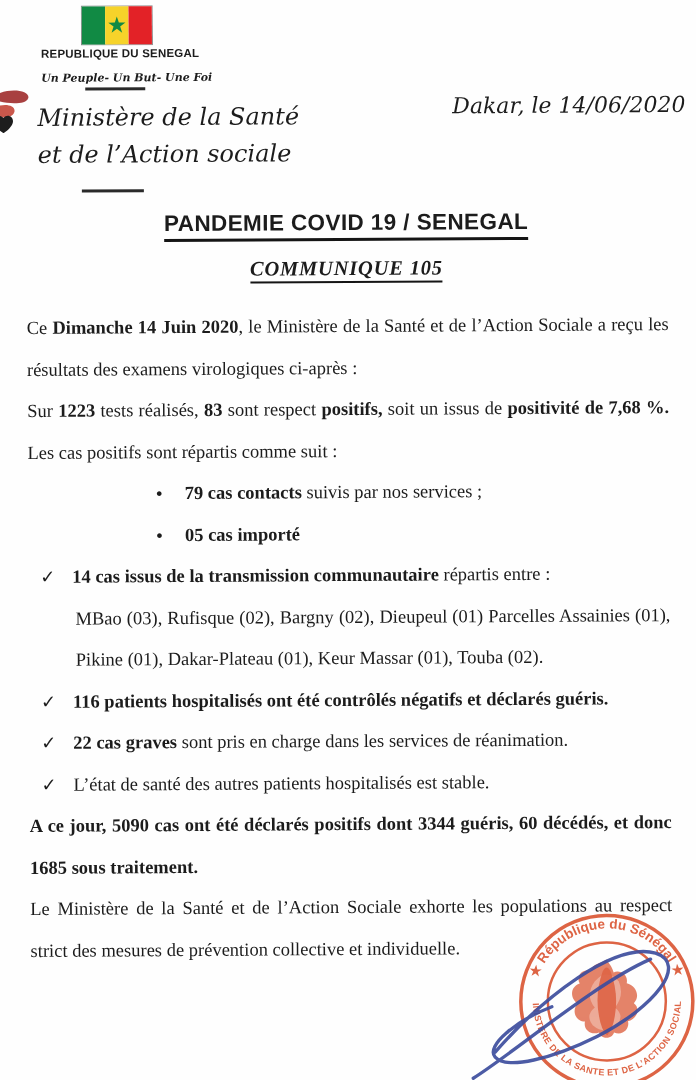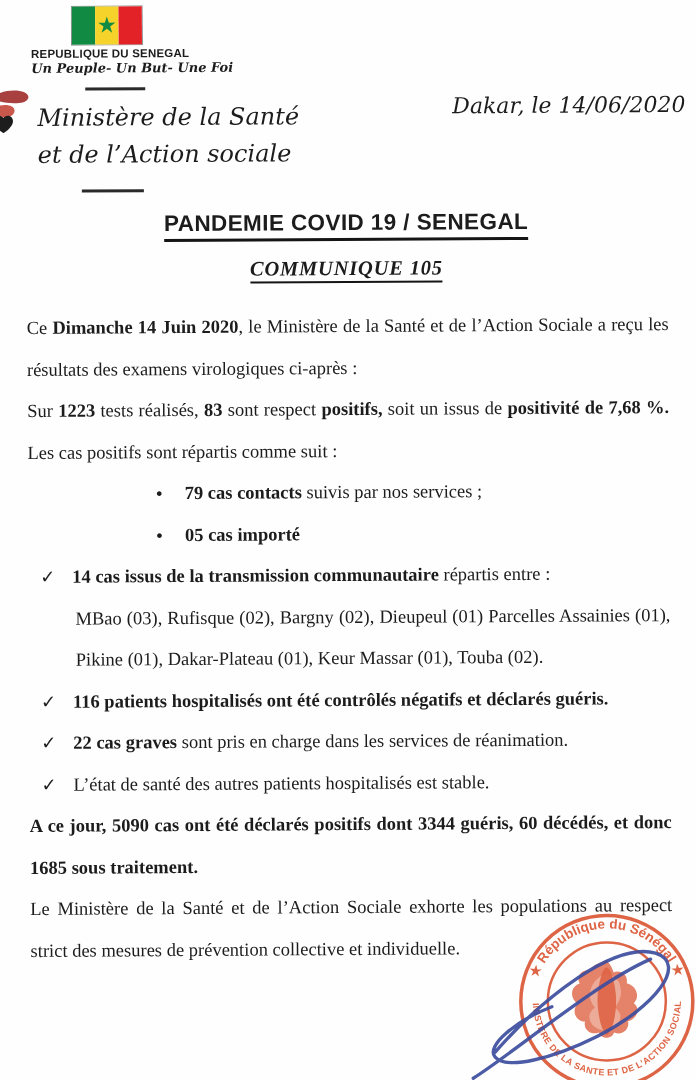--- a/index.html
+++ b/index.html
@@ -4,29 +4,29 @@
 <style>
   html,body { margin:0; padding:0; background:#e8e8e8; }
   .page {
     position:relative; width:696px; height:1080px; margin:0 auto;
     background:#fefefe; overflow:hidden;
     font-family:"Liberation Serif", serif; color:#1c1c1c;
   }
   .sheet { position:absolute; inset:0; transform:rotate(-0.35deg); }
 
   
-  .flag-block { position:absolute; left:34px; top:4px; width:152px; text-align:right; }
+  .flag-block { position:absolute; left:44px; top:4px; width:152px; text-align:right; }
   .flag-block svg { display:block; margin:0 auto; }
   .republic {
     font-family:"Liberation Sans", sans-serif; font-weight:bold;
     font-size:11.5px; letter-spacing:0.2px; margin-top:2px; white-space:nowrap;
   }
   .motto {
     font-family:"DejaVu Serif", serif; font-style:italic; font-weight:bold;
-    font-size:13px; margin-top:1px; white-space:nowrap;
+    font-size:11px; margin-top:12px; white-space:nowrap;
   }
   .rule-top { position:absolute; left:88px; top:86px; width:60px; height:3px; background:#2a2a2a; }
   .ministry-logo { position:absolute; left:-7px; top:86px; }
   .ministry {
     position:absolute; left:40px; top:98px;
     font-family:"DejaVu Serif", serif; font-style:italic;
     font-size:24px; line-height:37px; white-space:nowrap;
   }
   .rule-bottom { position:absolute; left:84px; top:188px; width:62px; height:3px; background:#2a2a2a; }
   .place-date {

